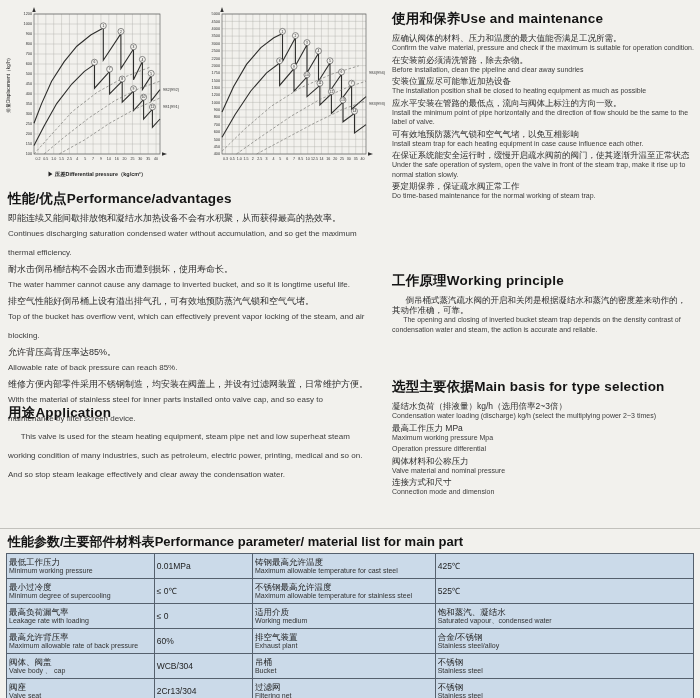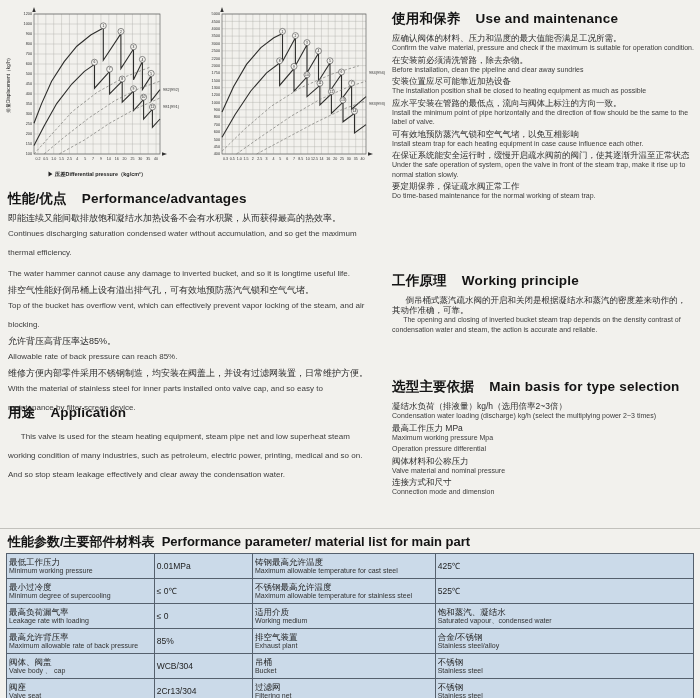--- a/index.html
+++ b/index.html
@@ -1,32 +1,32 @@
 <!DOCTYPE html>
 <html><head>
 <meta charset="utf-8">
 <style>
   html,body{margin:0;padding:0;background:#e9e8e4;}
   .page{position:relative;width:700px;height:698px;background:#f2f1ed;
         font-family:"Liberation Sans",sans-serif;color:#2b2b2b;overflow:hidden;}
   .sec{position:absolute;}
   .sh{font-weight:bold;font-size:13.5px;color:#141414;margin-bottom:5px;letter-spacing:.2px;}
-  .sh .sh-en{margin-left:15px;}
+  .sh .sh-en{margin-left:0;}
   
   .zh-l{font-size:9px;line-height:11px;color:#2e2e2e;}
   .en-l{font-size:8px;line-height:19px;color:#3c3c3c;}
   
   .zh-r{font-size:8.5px;line-height:10px;color:#2e2e2e;}
   .en-r{font-size:7px;line-height:9.5px;color:#3c3c3c;}
   .item{margin-bottom:2px;}
   .ind{text-indent:1.6em;}
   .chart{position:absolute;}
   .sep{position:absolute;left:0;top:528px;width:700px;height:1px;background:#c2c1bc;}
   .ttitle{position:absolute;left:8px;top:533px;font-weight:bold;font-size:13px;color:#141414;}
-  .ttitle .sh-en{margin-left:7px;}
+  .ttitle .sh-en{}
   table.ptable{position:absolute;left:6px;top:553px;width:688px;border-collapse:collapse;table-layout:fixed;}
   table.ptable td{border:1px solid #55606d;background:#cbdae9;text-align:left;
                   vertical-align:middle;padding:1px 2px;height:22px;}
   .tzh{font-size:8.5px;line-height:10px;color:#1e1e1e;}
   .ten{font-size:7px;line-height:8.5px;color:#333;}
   .ten:empty{display:none;}
 </style>
 </head>
 <body>
 
@@ -293,20 +293,21 @@
 
   <div class="sec" style="left:8px;top:190px;width:362px;">
     <div class="sh">
       <span>性能/优点</span><span class="sh-en">Performance/advantages</span>
     </div>
     <div class="item">
       <div class="zh-l">即能连续又能间歇排放饱和凝结水加热设备不会有水积聚，从而获得最高的热效率。</div>
       <div class="en-l">Continues discharging saturation condensed water without accumulation, and so get the maximum thermal efficiency.</div>
     </div>
     <div class="item">
+      <div class="zh-l">耐水击倒吊桶结构不会因水击而遭到损坏，使用寿命长。</div>
       <div class="en-l">The water hammer cannot cause any damage to inverted bucket, and so it is longtime useful life.</div>
     </div>
     <div class="item">
       <div class="zh-l">排空气性能好倒吊桶上设有溢出排气孔，可有效地预防蒸汽气锁和空气气堵。</div>
       <div class="en-l">Top of the bucket has overflow vent, which can effectively prevent vapor locking of the steam, and air blocking.</div>
     </div>
     <div class="item">
       <div class="zh-l">允许背压高背压率达85%。</div>
       <div class="en-l">Allowable rate of back pressure can reach 85%.</div>
     </div>
@@ -417,21 +418,21 @@
             <div class="tzh">饱和蒸汽、凝结水</div>
             <div class="ten">Saturated vapour、condensed water</div>
           </td>
       </tr>
       <tr>
         <td>
             <div class="tzh">最高允许背压率</div>
             <div class="ten">Maximum allowable rate of back pressure</div>
           </td>
         <td>
-            <div class="tzh">85%</div>
+            <div class="tzh">60%</div>
           </td>
         <td>
             <div class="tzh">排空气装置</div>
             <div class="ten">Exhaust plant</div>
           </td>
         <td>
             <div class="tzh">合金/不锈钢</div>
             <div class="ten">Stainless steel/alloy</div>
           </td>
       </tr>

